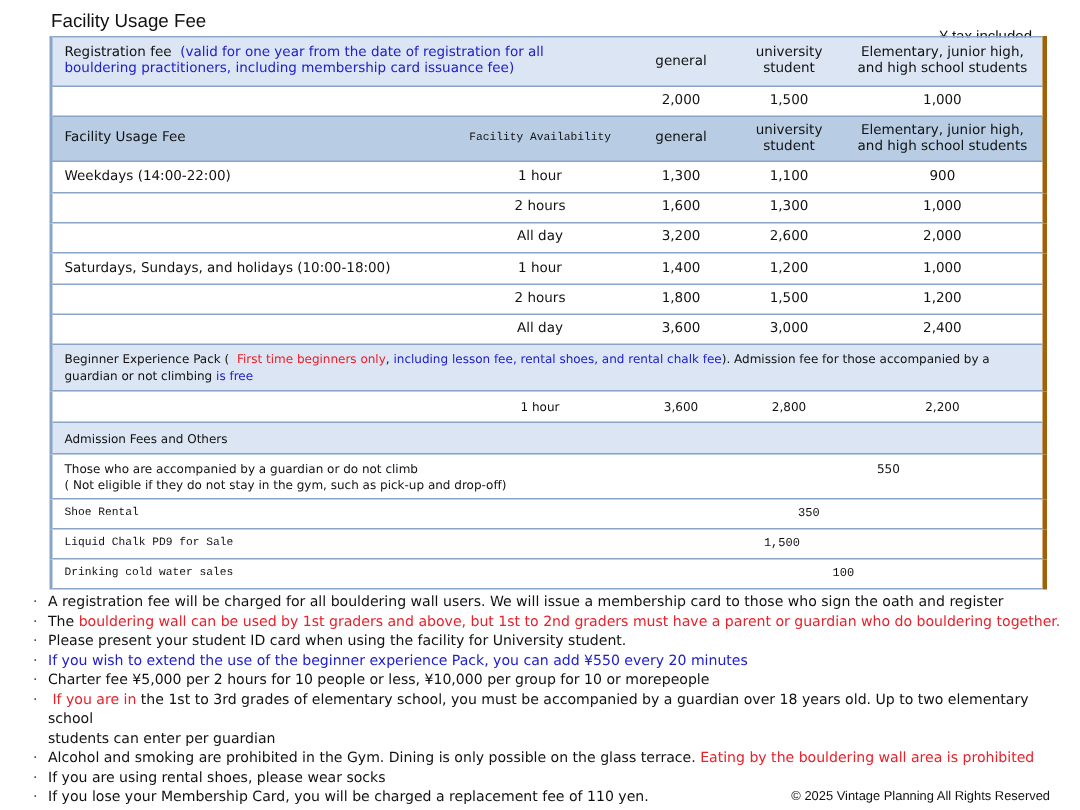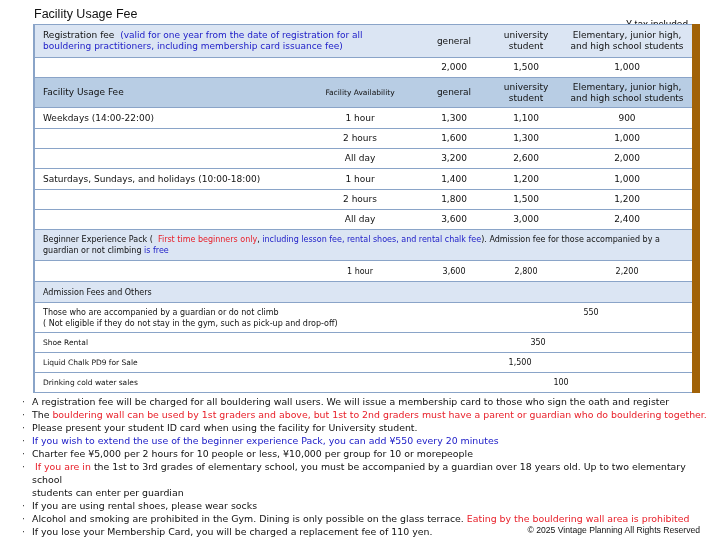--- a/index.html
+++ b/index.html
@@ -6,27 +6,27 @@
     html, body { width: 720px; height: 540px; background: #ffffff; overflow: hidden; }
     body { font-family: "DejaVu Sans", "Liberation Sans", sans-serif; color: #111; position: relative; }
 
     .page-title { position: absolute; left: 34px; top: 7px; font-size: 12.5px; font-family: "Liberation Sans", sans-serif; color: #111; }
     .tax-note { position: absolute; right: 32px; top: 19px; font-size: 10px; font-family: "Liberation Sans", sans-serif; color: #111; }
 
     .fee-table { position: absolute; left: 33px; top: 24px; width: 662px; border-collapse: collapse; table-layout: fixed; font-size: 9px; }
     .fee-table td { border-top: 1px solid #8aa4c8; border-bottom: 1px solid #8aa4c8; padding: 0 8px; vertical-align: middle; line-height: 11px; }
     .fee-table tr { }
     .fee-table .edge-l { border-left: 2px solid #8aa4c8; }
-    .fee-table .edge-r { border-right: 8px solid #a16207; }
+    .fee-table .edge-r { border-right: 3px solid #a16207; }
     .hdr-light td { background: #dbe5f3; }
     .hdr-dark td { background: #b8cde4; }
     .c { text-align: center; }
     .blue { color: #2020c8; }
     .red { color: #e8202a; text-align: right; }
-    .small { font-size: 7.5px; }
+    .small { font-size: 7.5px; font-family: Liberation Mono, monospace; }
     .tiny { font-size: 8px; }
 
     .notes { position: absolute; left: 22px; top: 395px; width: 690px; font-size: 9.4px; line-height: 13px; font-family: "DejaVu Sans", sans-serif; color: #111; list-style: none; }
     .notes li { position: relative; padding-left: 10px; }
     .notes li::before { content: "·"; position: absolute; left: 0; top: 0; color: #444; }
     .notes li.cont::before { content: ""; }
 
     .copyright { position: absolute; right: 20px; top: 525px; font-size: 8.6px; font-family: "Liberation Sans", sans-serif; color: #111; margin-left: 30px; }
   </style>
 </head>
@@ -153,18 +153,18 @@
   </table>
 
 <ul class="notes">
   <li><span>A registration fee will be charged for all bouldering wall users. We will issue a membership card to those who sign the oath and register</span></li>
   <li><span>The </span><span class="red">bouldering wall can be used by 1st graders and above, but 1st to 2nd graders must have a parent or guardian who do bouldering together.</span></li>
   <li><span>Please present your student ID card when using the facility for University student.</span></li>
   <li><span class="blue">If you wish to extend the use of the beginner experience Pack, you can add ¥550 every 20 minutes</span></li>
   <li><span>Charter fee ¥5,000 per 2 hours for 10 people or less, ¥10,000 per group for 10 or morepeople</span></li>
   <li><span class="red" style="white-space:pre"> If you are in</span><span> the 1st to 3rd grades of elementary school, you must be accompanied by a guardian over 18 years old. Up to two elementary school</span></li>
   <li class="cont"><span>students can enter per guardian</span></li>
+  <li><span>Alcohol and smoking are prohibited in the Gym. Dining is only possible on the glass terrace. </span><span class="red">Eating by the bouldering wall area is prohibited</span></li>
   <li><span>If you are using rental shoes, please wear socks</span></li>
-  <li><span>Alcohol and smoking are prohibited in the Gym. Dining is only possible on the glass terrace. </span><span class="red">Eating by the bouldering wall area is prohibited</span></li>
   <li><span>If you lose your Membership Card, you will be charged a replacement fee of 110 yen.</span></li>
 </ul>
 
 <div class="copyright">© 2025 Vintage Planning  All Rights Reserved</div>
 
 </body></html>

